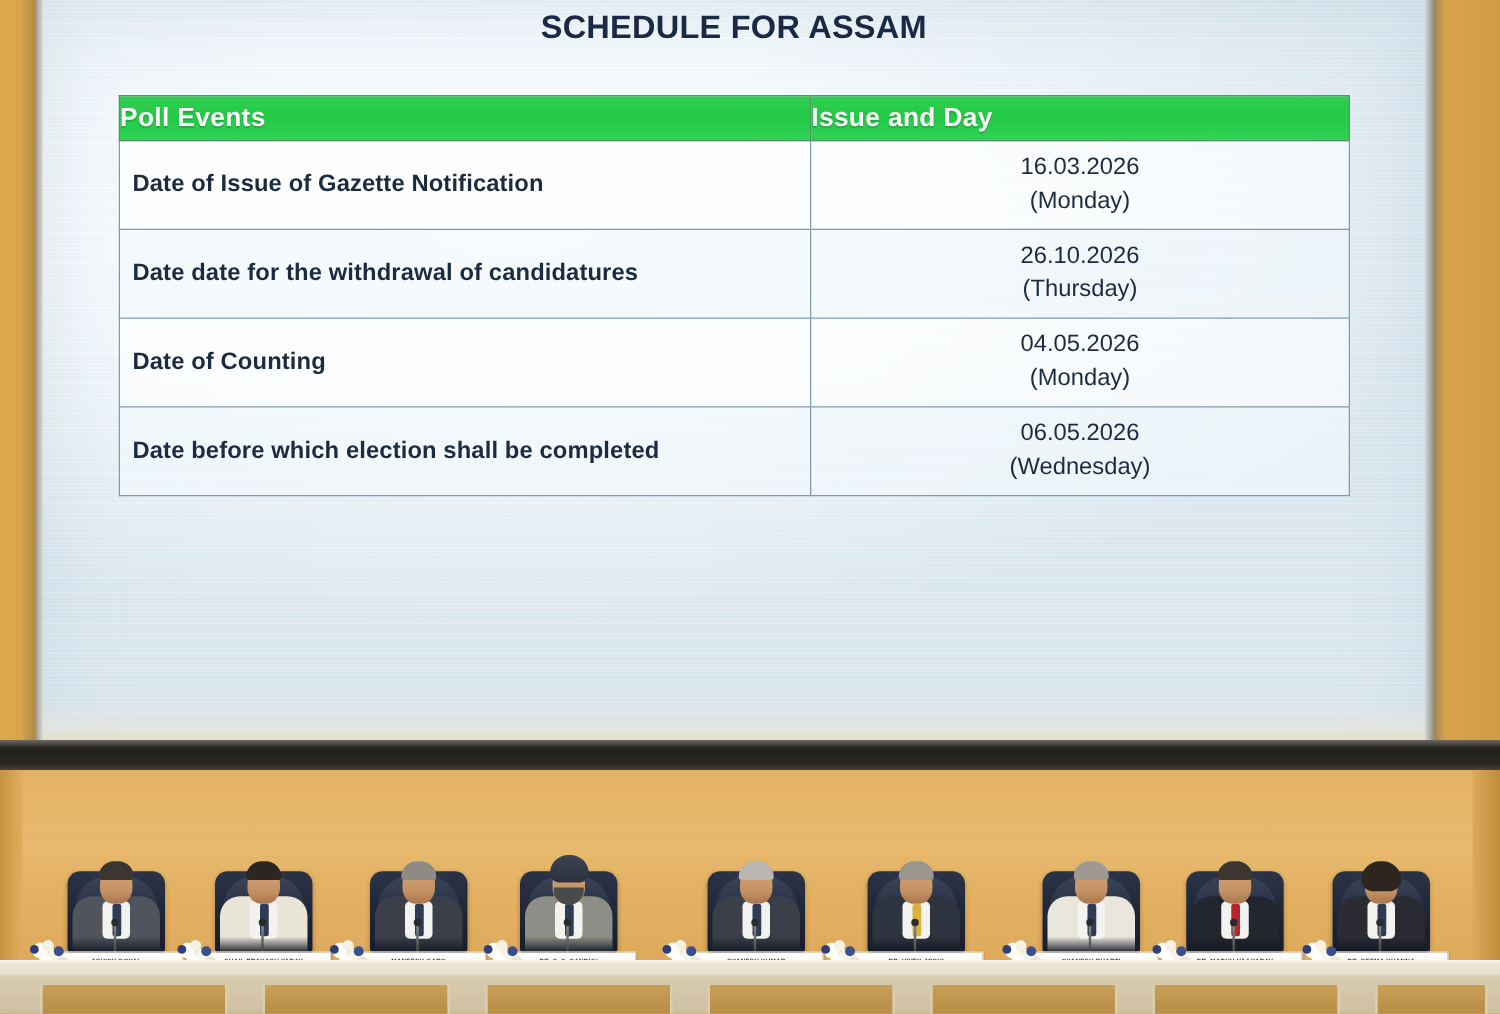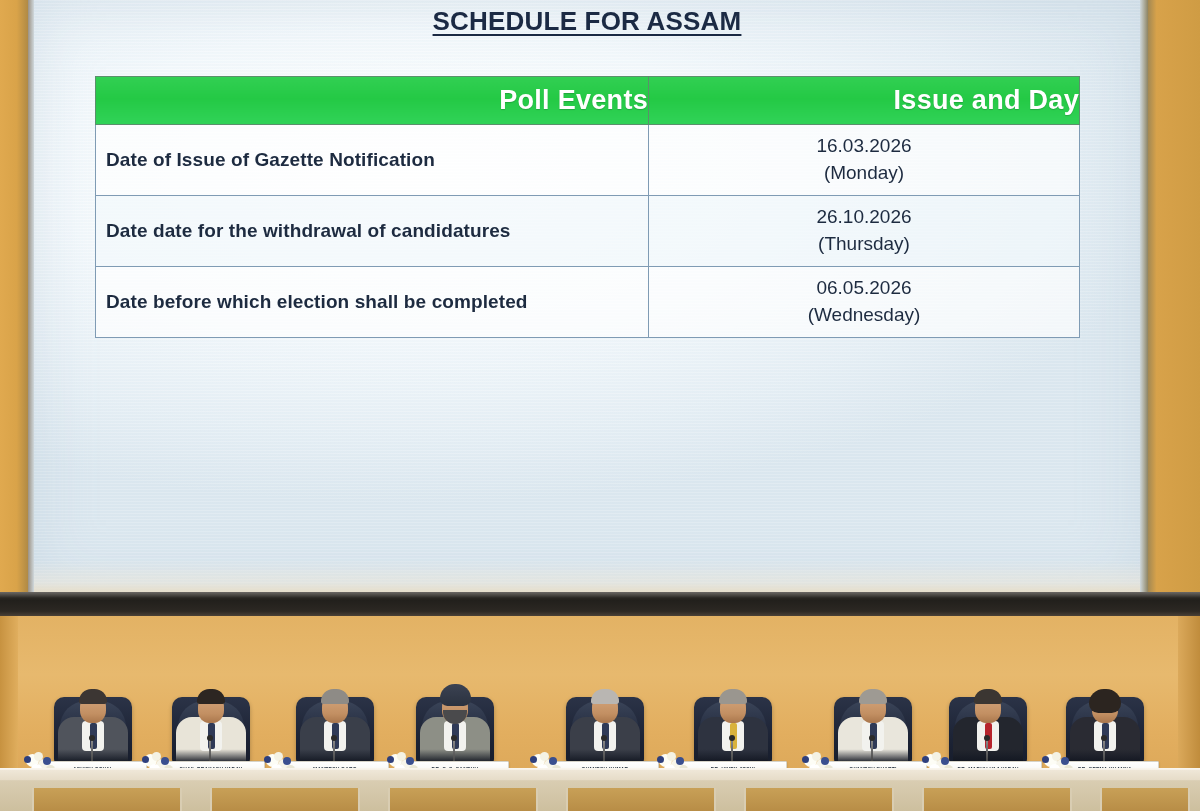--- a/index.html
+++ b/index.html
@@ -30,34 +30,34 @@
     opacity:.55;
   }
   .screen-shadow{ position:absolute; left:34px; top:560px; width:1106px; height:32px;
     background:linear-gradient(180deg, rgba(255,255,255,0) 0%, rgba(238,232,218,.55) 70%, rgba(232,222,200,.9) 100%); }
 
   
   .slide { position:absolute; left:34px; top:0; width:1106px; height:592px; padding:6px 0 0 0; }
 
   .title-wrap { text-align:center; color:#1b2a44; }
   .title-main { font-size:26px; font-weight:bold; letter-spacing:.2px;
-                text-decoration:underline; text-underline-offset:4px;
+                text-underline-offset:4px;
                 text-decoration-thickness:2px; line-height:1.18; }
   .title-sub  { font-size:26px; font-weight:bold; line-height:1.2; margin-top:2px; }
 
   .tbl-wrap { position:absolute; left:61px; top:76px; width:984px; }
   table.sched { width:100%; border-collapse:collapse; table-layout:fixed;
                 background:rgba(255,255,255,.30); }
   table.sched col.c1 { width:553px; }
   table.sched col.c2 { width:431px; }
 
   table.sched th {
     background:linear-gradient(180deg,#31cf52 0%,#24c945 45%,#31d358 100%);
-    color:#ffffff; font-size:27px; font-weight:bold; letter-spacing:.3px;
-    height:48px; text-align:right; vertical-align:middle;
+    color:#ffffff; font-size:21px; font-weight:bold; letter-spacing:.3px;
+    height:36px; text-align:left; vertical-align:middle;
     border:1px solid #5b8f6c; text-shadow:0 1px 1px rgba(0,0,0,.18);
   }
   table.sched td { border:1px solid #7f9bb4; color:#1d2b40; vertical-align:middle; }
   table.sched td.ev { font-size:19px; font-weight:bold; padding:10px 12px 10px 10px;
                       height:66px; letter-spacing:.1px; }
   table.sched td.dt { font-size:19px; text-align:center; line-height:1.42; padding:8px 4px; }
   table.sched td.dt.bold { font-weight:bold; }
   tr:nth-child(odd)  td { background:rgba(255,255,255,.52); }
   tr:nth-child(even) td { background:rgba(240,247,251,.50); }
 
@@ -165,20 +165,27 @@
               </td>
             </tr>
             <tr>
               <td class="ev">Date date for the withdrawal of candidatures</td>
               <td class="dt">
                 <div>26.10.2026</div>
                 <div>(Thursday)</div>
               </td>
             </tr>
             <tr>
+              <td class="ev">Date of Counting</td>
+              <td class="dt">
+                <div>04.05.2026</div>
+                <div>(Monday)</div>
+              </td>
+            </tr>
+            <tr>
               <td class="ev">Date before which election shall be completed</td>
               <td class="dt">
                 <div>06.05.2026</div>
                 <div>(Wednesday)</div>
               </td>
             </tr>
           </tbody>
       </table>
     </div>
   </div>

